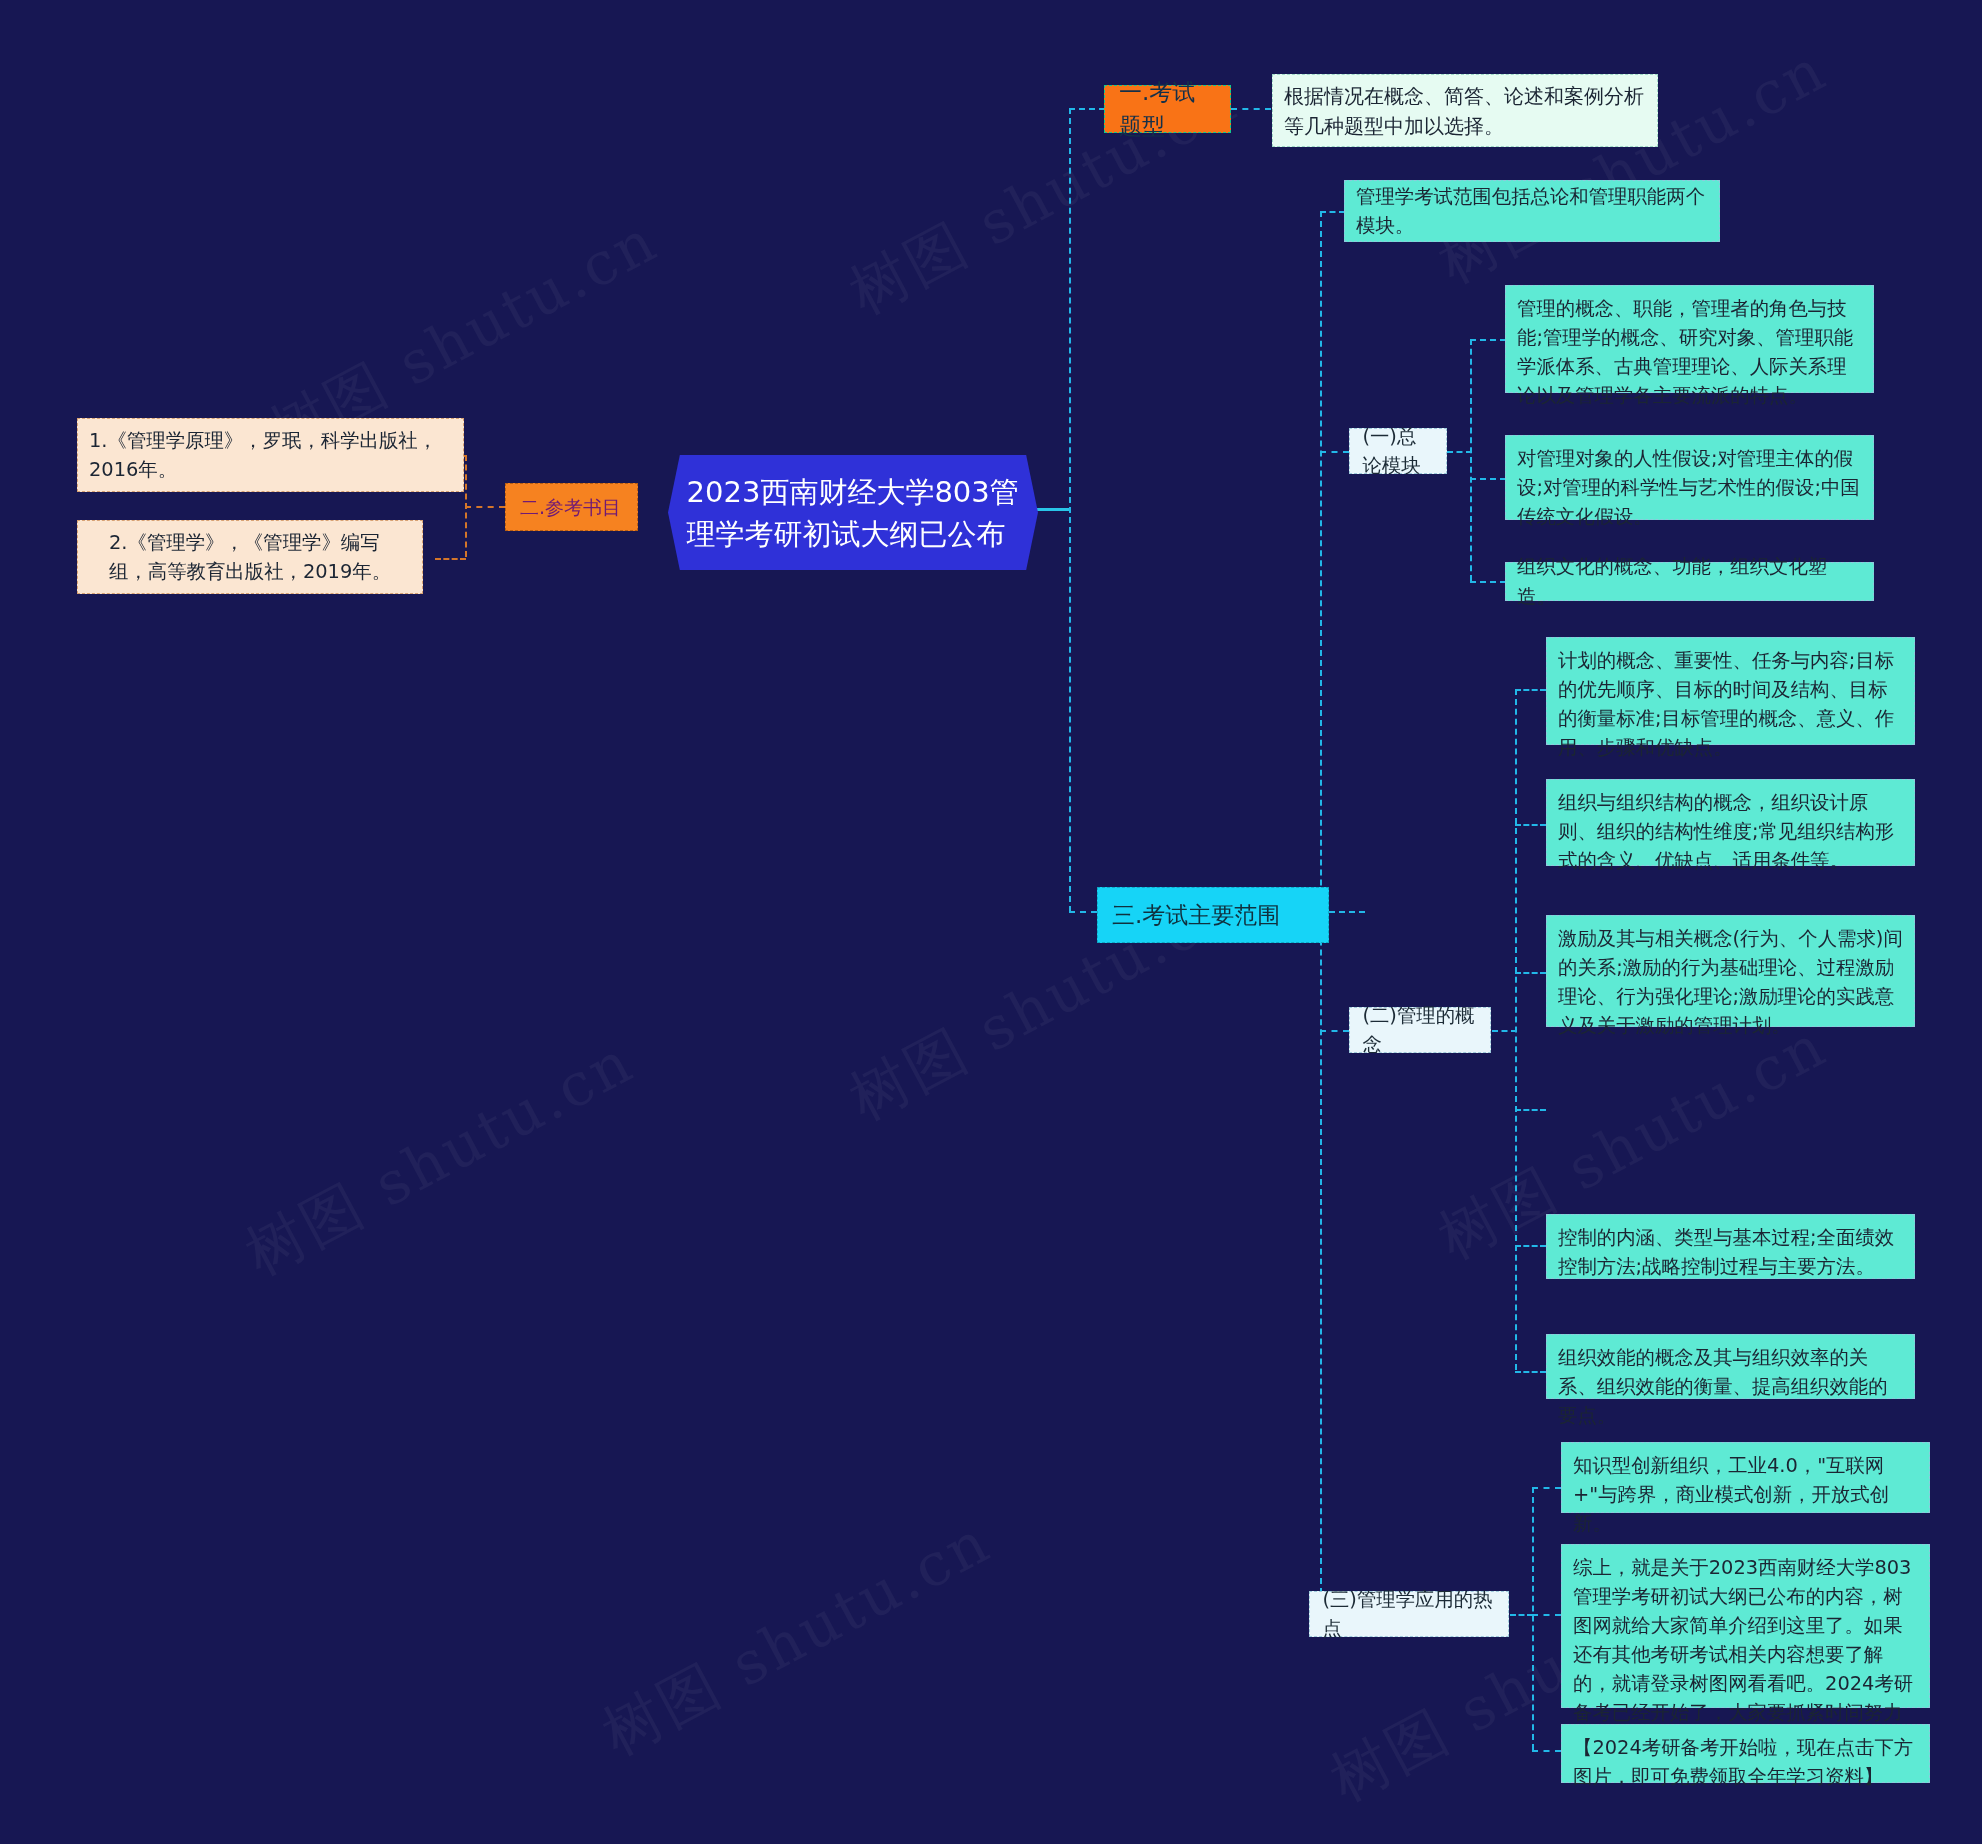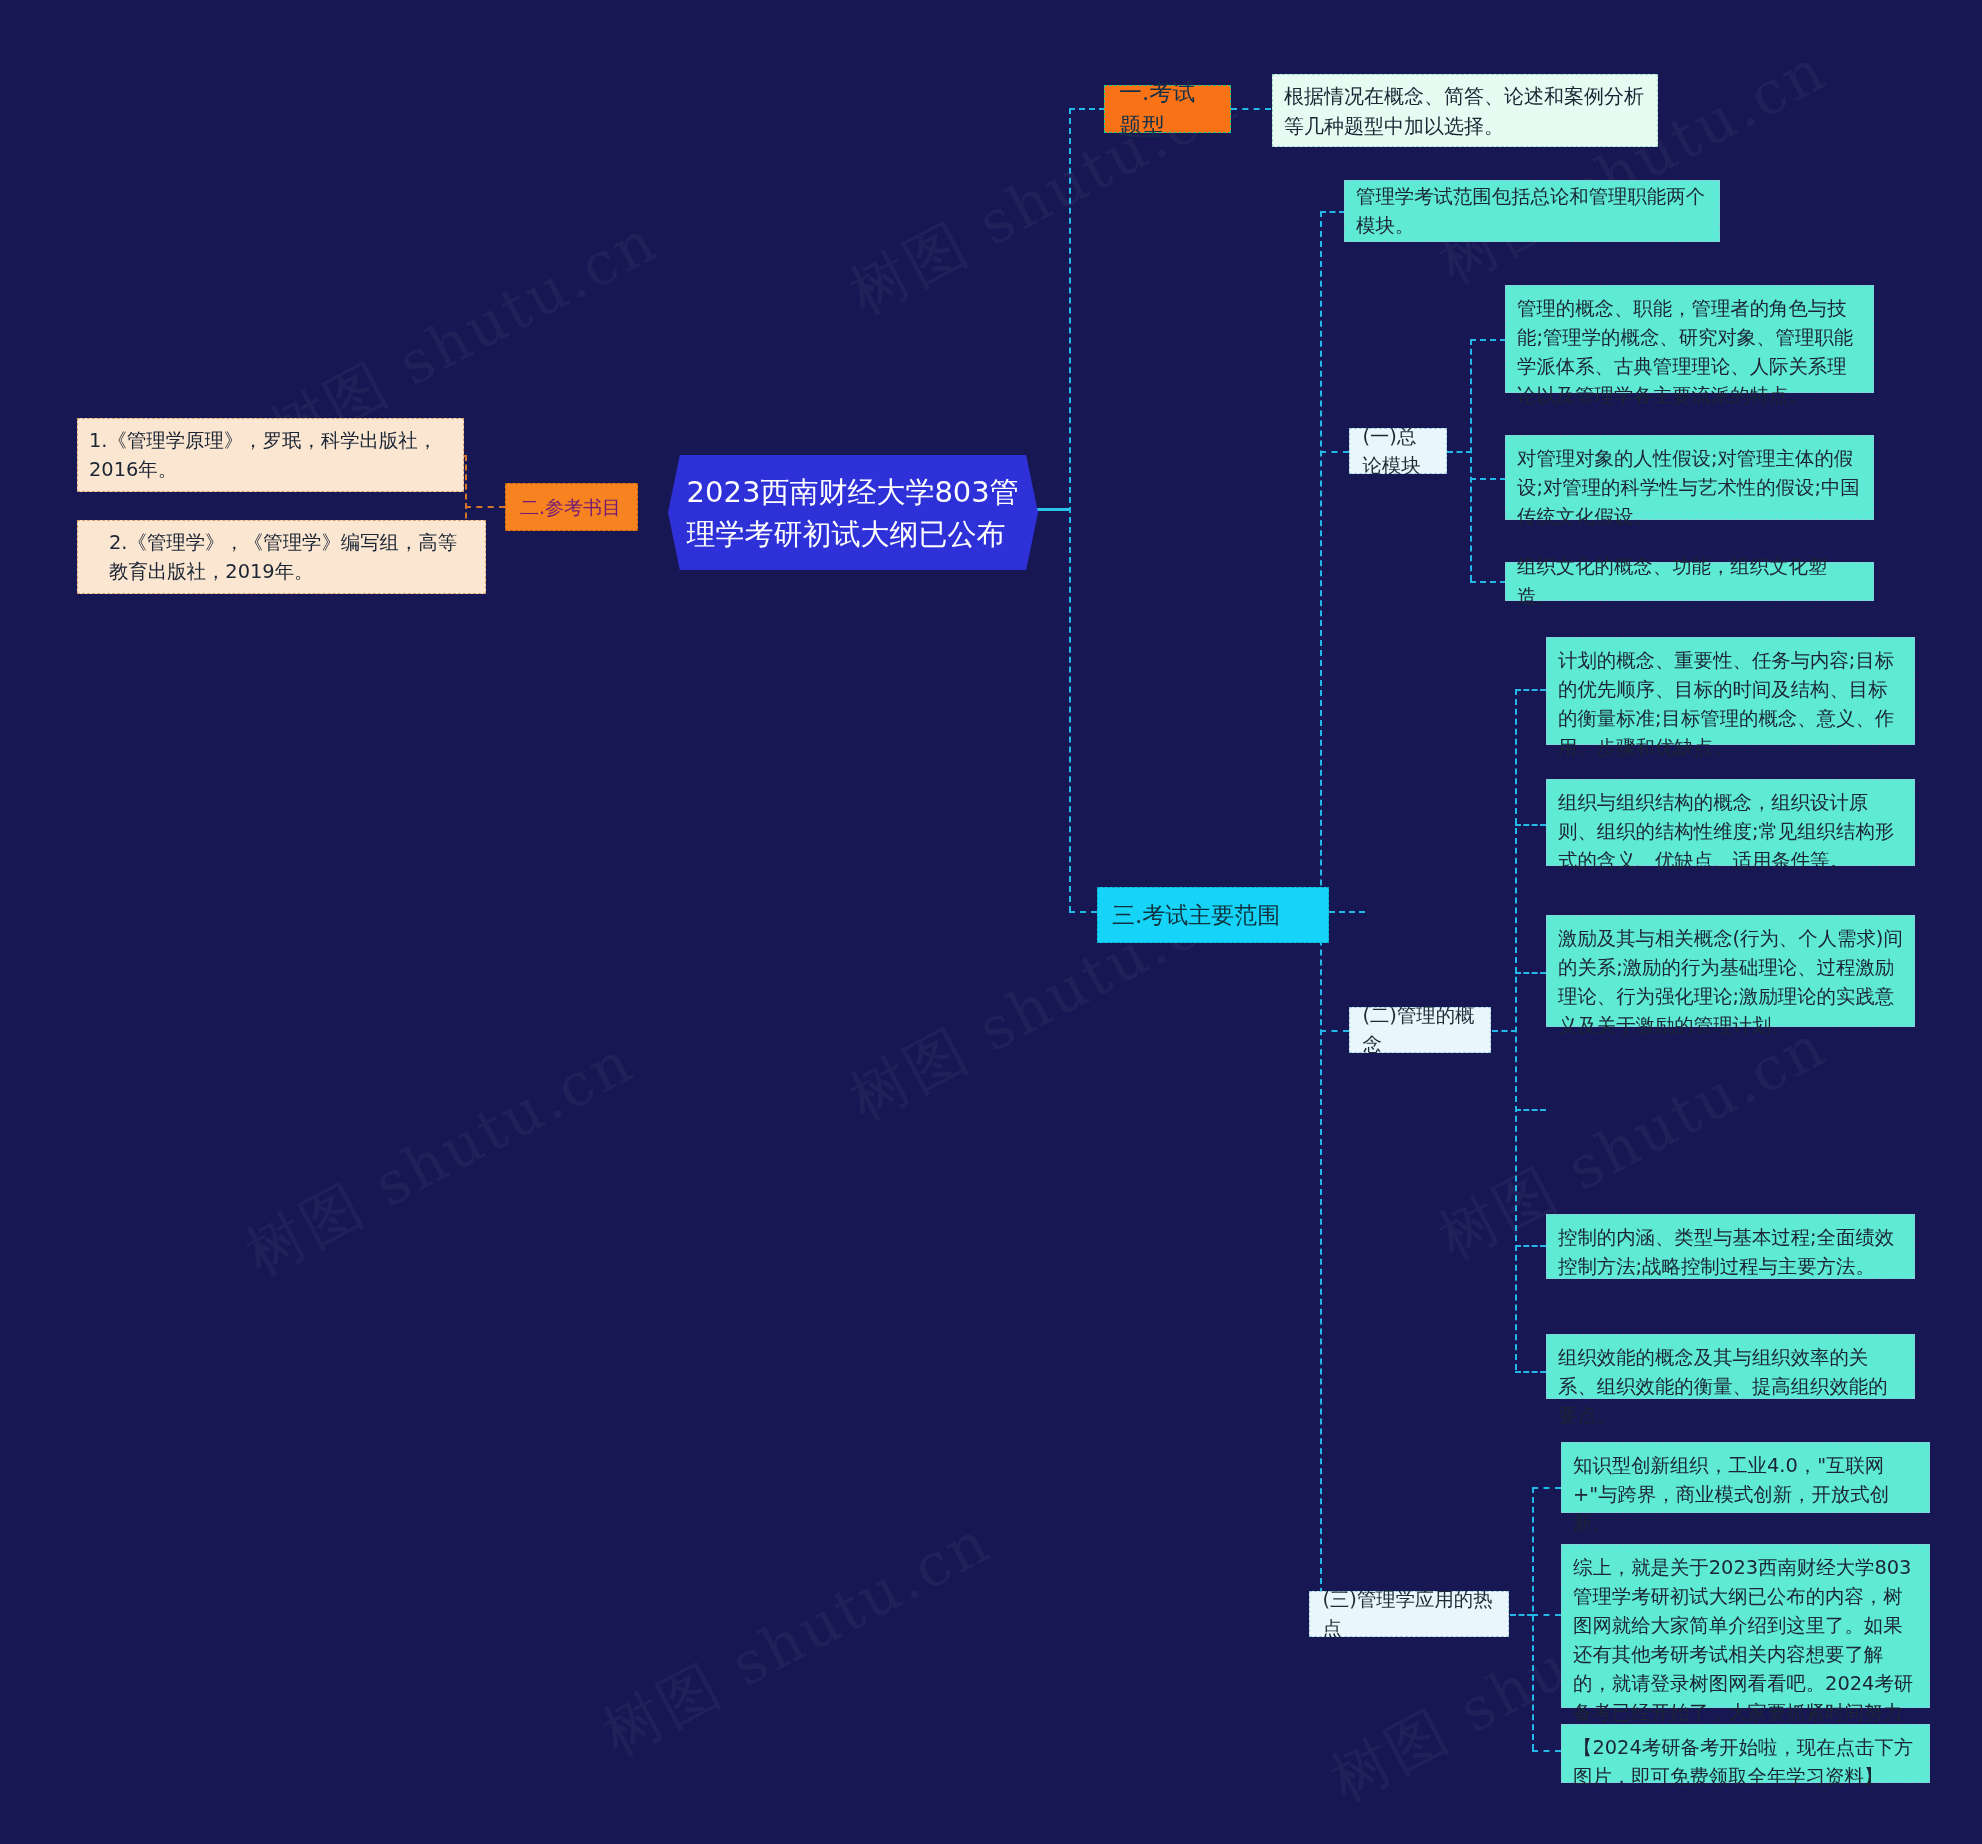--- a/index.html
+++ b/index.html
@@ -184,21 +184,21 @@
   <div class="node leaf-mint" style="left:1272px; top:74px; width:386px; height:73px;">
     <span>根据情况在概念、简答、论述和案例分析等几种题型中加以选择。</span>
   </div>
 
   <div class="node br-orange" style="left:505px; top:483px; width:133px; height:48px;">
     <span>二.参考书目</span>
   </div>
   <div class="node leaf-peach" style="left:77px; top:418px; width:387px; height:74px;">
     <span>1.《管理学原理》，罗珉，科学出版社，2016年。</span>
   </div>
-  <div class="node leaf-peach" style="left:77px; top:520px; width:409px; height:74px;padding-left:31px;">
+  <div class="node leaf-peach" style="left:77px; top:520px; width:346px; height:74px;padding-left:31px;">
     <span>2.《管理学》，《管理学》编写组，高等教育出版社，2019年。</span>
   </div>
 
   <div class="node br-cyan" style="left:1097px; top:887px; width:232px; height:56px;">
     <span>三.考试主要范围</span>
   </div>
 
   <div class="node leaf-blue" style="left:1344px; top:180px; width:376px; height:62px;">
     <span>管理学考试范围包括总论和管理职能两个模块。</span>
   </div>

